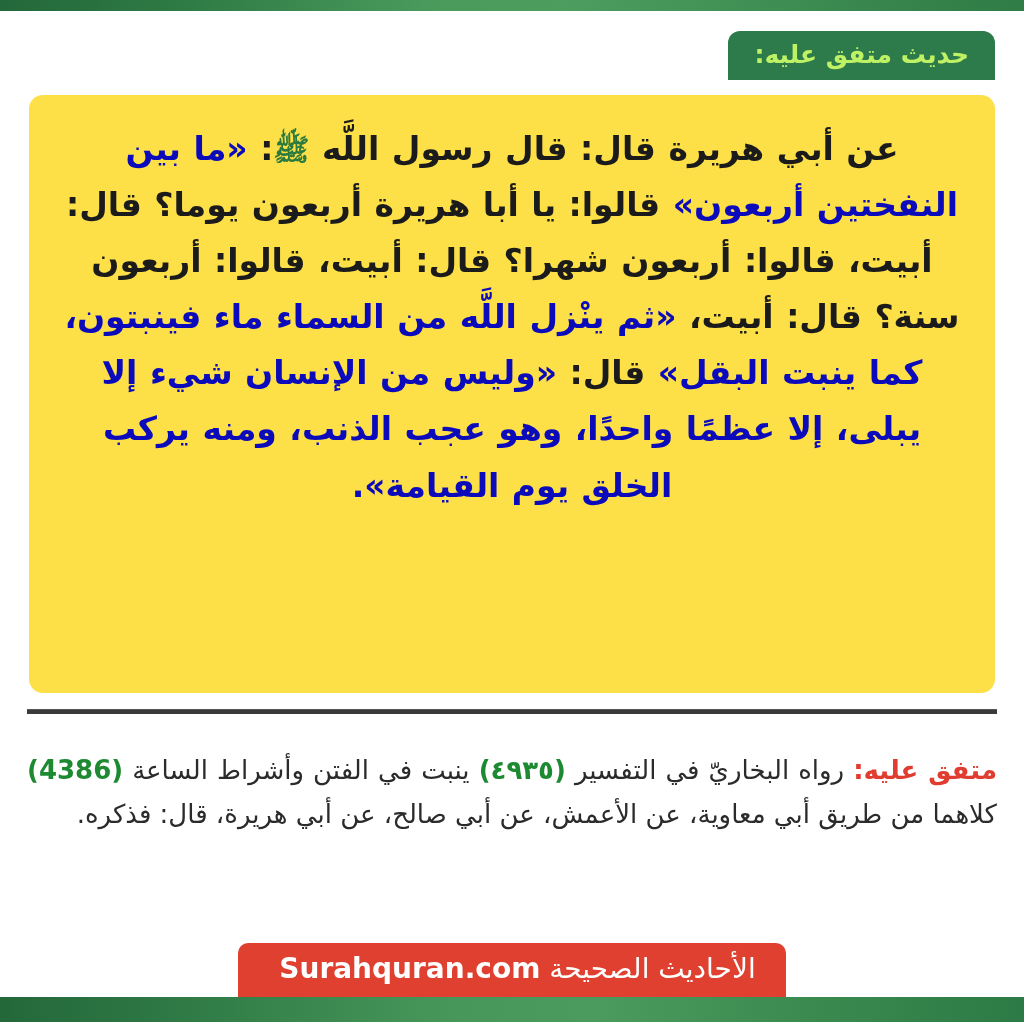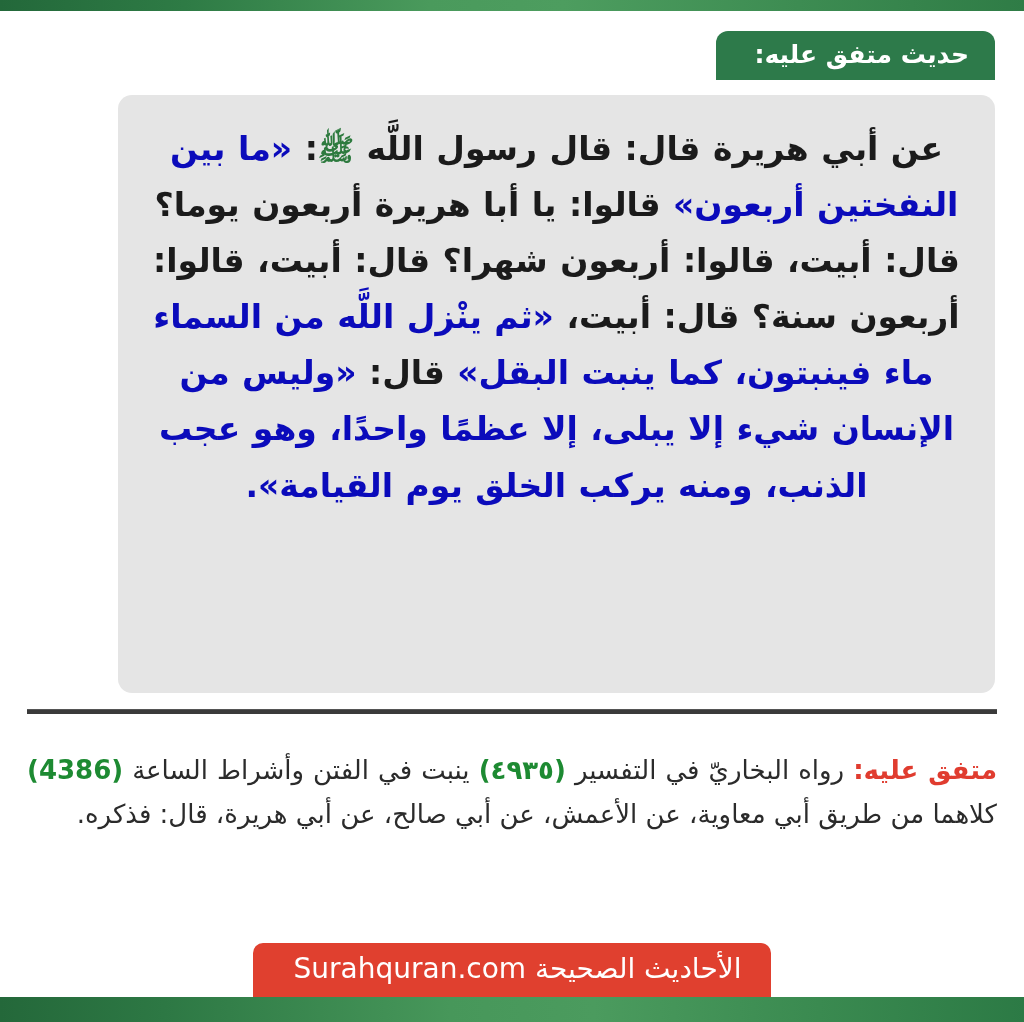--- a/index.html
+++ b/index.html
@@ -36,39 +36,39 @@
     top: 31px;
     left: 0;
     width: 1024px;
     height: 64px;
   }
   .hadith-badge {
     position: absolute;
     top: 0;
     right: 29px;
     background: #2d7a4a;
-    color: #ffffff;
+    color: #bef264;
     border-radius: 12px 12px 0 0;
-    padding: 7px 26px 8px 38px;
+    padding: 7px 26px 8px 26px;
     font-size: 25px;
     font-weight: 600;
     line-height: 1.35;
     white-space: nowrap;
     direction: rtl;
   }
 
   
   .hadith-card {
     position: absolute;
     top: 95px;
     right: 29px;
-    width: 877px;
+    width: 966px;
     min-height: 598px;
     box-sizing: border-box;
-    background: #e5e5e5;
+    background: #fde047;
     border-radius: 14px;
     padding: 26px 30px 30px 30px;
     direction: rtl;
     text-align: center;
   }
   .hadith-text {
     font-size: 33px;
     font-weight: 700;
     line-height: 1.70;
     color: #1b1b1b;
@@ -138,21 +138,21 @@
     padding: 8px 30px 10px 30px;
     font-size: 28px;
     font-weight: 500;
     line-height: 1.3;
     direction: rtl;
     white-space: nowrap;
   }
   .footer-badge .site {
     direction: ltr;
     unicode-bidi: embed;
-    font-weight: 400;
+    font-weight: 700;
     margin-left: 11px;
   }
   .bottom-strip {
     position: absolute;
     bottom: 0; left: 0;
     width: 1024px;
     height: 25px;
     background: linear-gradient(90deg,
         #24683a 0%,
         #2d7844 16%,

